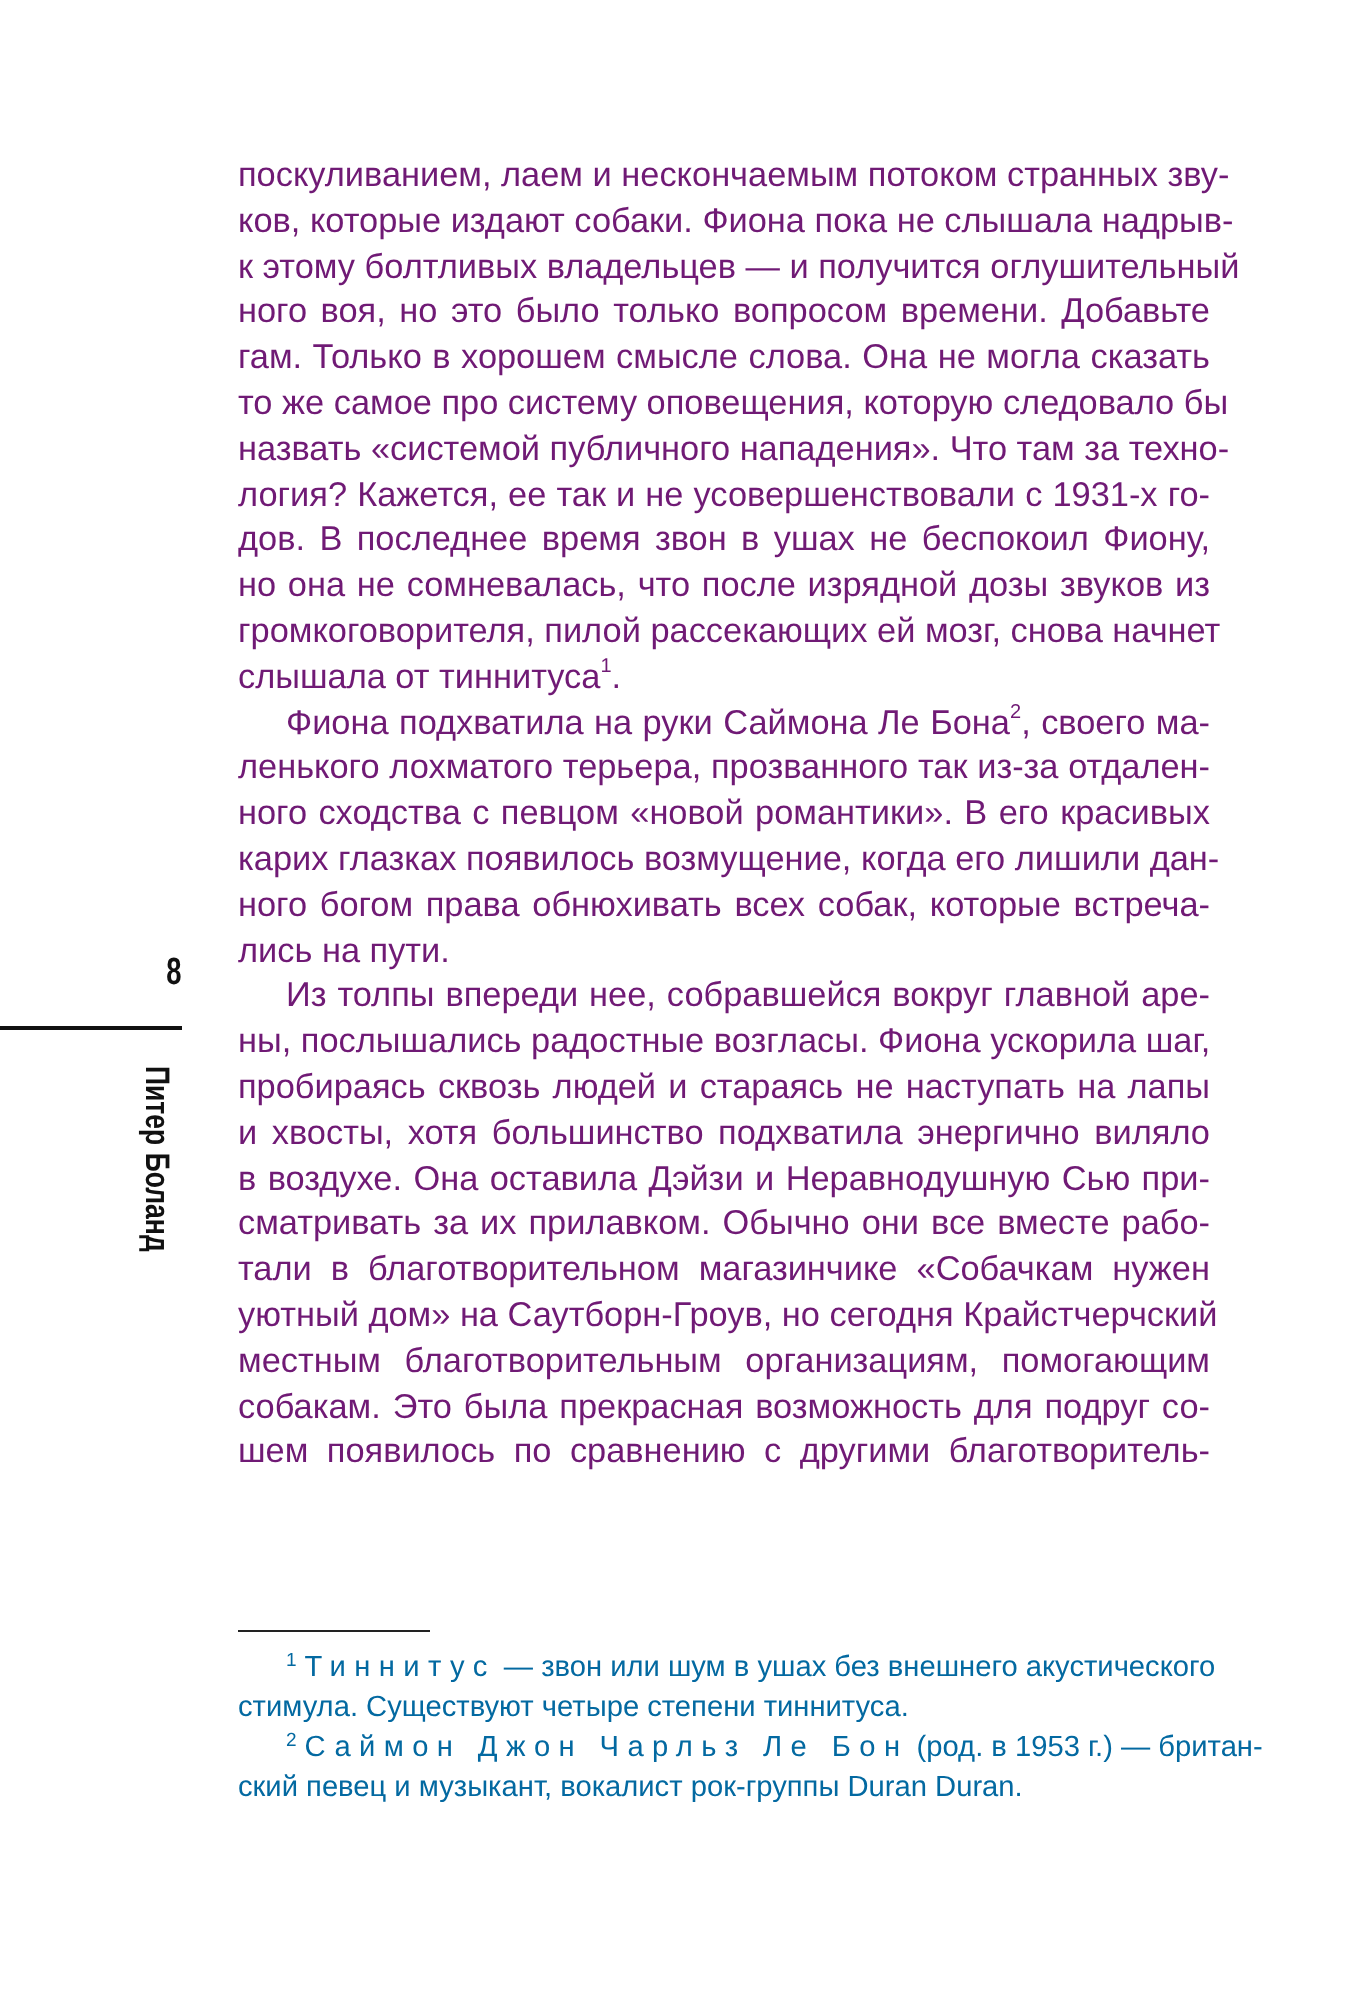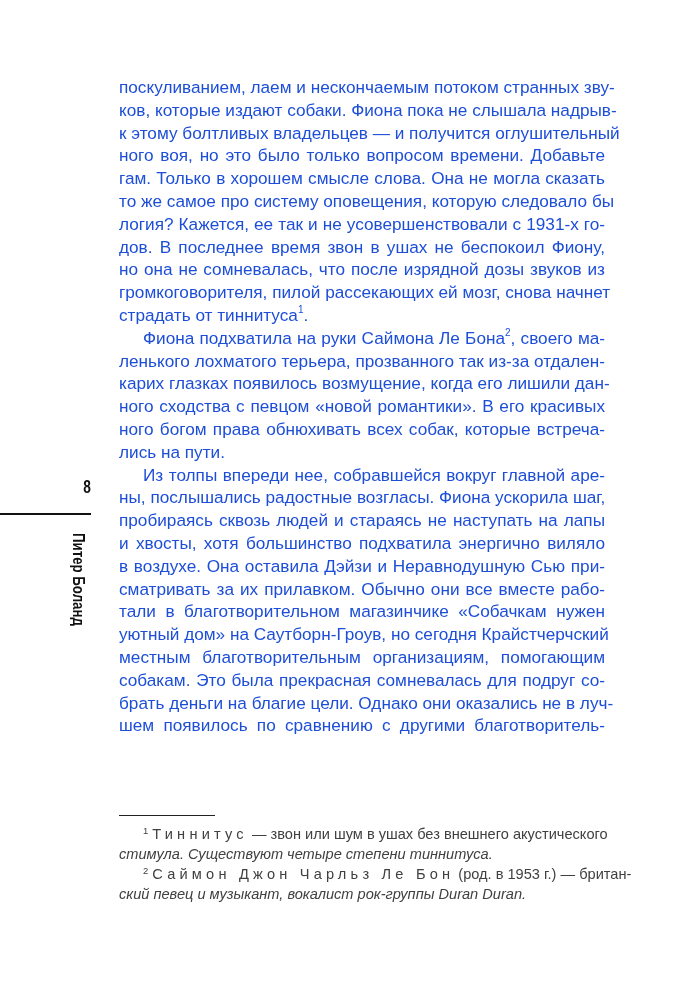--- a/index.html
+++ b/index.html
@@ -60,21 +60,21 @@
       width: 486px;
     }
     .line {
       display: block;
       height: 22.8px;
       line-height: 22.8px;
       font-size: 17.2px;
       white-space: nowrap;
       text-align: justify;
       text-align-last: justify;
-      color: #1d4ed8;
+      color: #701a75;
     }
     .line.last {
       text-align-last: left;
     }
     .line.indent {
       padding-left: 24px;
     }
     sup {
       font-size: 10px;
       line-height: 0;
@@ -96,25 +96,24 @@
       width: 486px;
     }
     .fn-line {
       display: block;
       height: 20px;
       line-height: 20px;
       font-size: 14.6px;
       white-space: nowrap;
       text-align: justify;
       text-align-last: justify;
-      color: #404040;
+      color: #0369a1;
     }
     .fn-line.last {
       text-align-last: left;
-      font-style: italic;
     }
     .fn-line.indent {
       padding-left: 24px;
     }
     .spaced {
       letter-spacing: 4.2px;
     }
     .fn-mark {
       font-size: 9.5px;
       position: relative;
@@ -129,42 +128,42 @@
 <div class="side-rule"></div>
 <div class="running-head"><span>Питер Боланд</span></div>
 
 <div class="text-block">
   <span class="line">поскуливанием, лаем и нескончаемым потоком странных зву-</span>
   <span class="line">ков, которые издают собаки. Фиона пока не слышала надрыв-</span>
   <span class="line">к этому болтливых владельцев — и получится оглушительный</span>
   <span class="line">ного воя, но это было только вопросом времени. Добавьте</span>
   <span class="line">гам. Только в хорошем смысле слова. Она не могла сказать</span>
   <span class="line">то же самое про систему оповещения, которую следовало бы</span>
+  <span class="line">назвать «системой публичного нападения». Что там за техно-</span>
   <span class="line">логия? Кажется, ее так и не усовершенствовали с 1931-х го-</span>
   <span class="line">дов. В последнее время звон в ушах не беспокоил Фиону,</span>
   <span class="line">но она не сомневалась, что после изрядной дозы звуков из</span>
   <span class="line">громкоговорителя, пилой рассекающих ей мозг, снова начнет</span>
-  <span class="line last"><span>страдать от тиннитуса</span><sup>1</sup><span>.</span></span>
+  <span class="line last"><span>слышала от тиннитуса</span><sup>1</sup><span>.</span></span>
   <span class="line indent"><span>Фиона подхватила на руки Саймона Ле Бона</span><sup>2</sup><span>, своего ма-</span></span>
   <span class="line">ленького лохматого терьера, прозванного так из-за отдален-</span>
+  <span class="line">ного сходства с певцом «новой романтики». В его красивых</span>
   <span class="line">карих глазках появилось возмущение, когда его лишили дан-</span>
-  <span class="line">ного сходства с певцом «новой романтики». В его красивых</span>
   <span class="line">ного богом права обнюхивать всех собак, которые встреча-</span>
   <span class="line last">лись на пути.</span>
   <span class="line indent">Из толпы впереди нее, собравшейся вокруг главной аре-</span>
   <span class="line">ны, послышались радостные возгласы. Фиона ускорила шаг,</span>
   <span class="line">пробираясь сквозь людей и стараясь не наступать на лапы</span>
   <span class="line">и хвосты, хотя большинство подхватила энергично виляло</span>
   <span class="line">в воздухе. Она оставила Дэйзи и Неравнодушную Сью при-</span>
   <span class="line">сматривать за их прилавком. Обычно они все вместе рабо-</span>
   <span class="line">тали в благотворительном магазинчике «Собачкам нужен</span>
   <span class="line">уютный дом» на Саутборн-Гроув, но сегодня Крайстчерчский</span>
   <span class="line">местным благотворительным организациям, помогающим</span>
-  <span class="line">собакам. Это была прекрасная сомневалась для подруг со-</span>
-  <span class="line">брать деньги на благие цели. Однако они оказались не в луч-</span>
+  <span class="line">собакам. Это была прекрасная возможность для подруг со-</span>
   <span class="line">шем появилось по сравнению с другими благотворитель-</span>
 </div>
 
 <div class="footnote-rule"></div>
 
 <div class="footnotes">
   <span class="fn-line indent"><span class="fn-mark">1</span><span class="spaced">Тиннитус</span><span> — звон или шум в ушах без внешнего акустического</span></span>
   <span class="fn-line last">стимула. Существуют четыре степени тиннитуса.</span>
   <span class="fn-line indent"><span class="fn-mark">2</span><span class="spaced">Саймон Джон Чарльз Ле Бон</span><span> (род. в 1953 г.) — британ-</span></span>
   <span class="fn-line last">ский певец и музыкант, вокалист рок-группы Duran Duran.</span>

